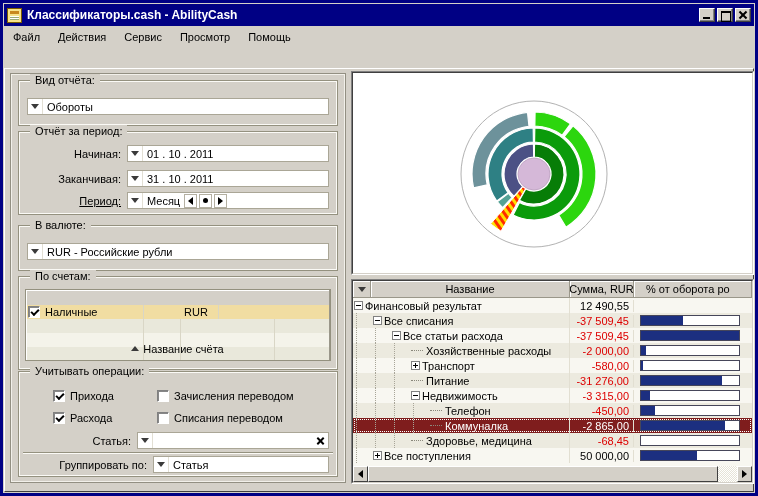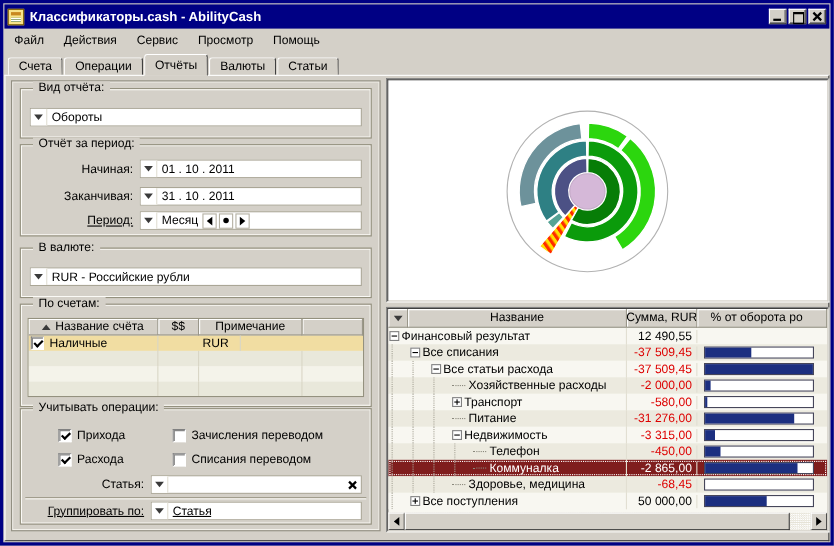--- a/index.html
+++ b/index.html
@@ -53,21 +53,21 @@
   .clearx:before, .clearx:after { content:""; position:absolute; left:2px; top:6px; width:9px; height:2px; background:#000; }
   .clearx:before { transform:rotate(45deg); } .clearx:after { transform:rotate(-45deg); }
 
   .cb { width:12px; height:12px; background:#fff; border:1px solid; border-color:#808080 #fff #fff #808080; box-shadow:inset 1px 1px 0 #404040a0; position:relative; margin-right:5px; flex:0 0 12px; }
   .cb.checked:before { content:""; position:absolute; left:2px; top:2px; width:6px; height:3px; border-left:2px solid #000; border-bottom:2px solid #000; transform:rotate(-45deg); }
   .cbitem { display:flex; align-items:center; }
   .sep { position:absolute; left:4px; right:4px; height:2px; border-top:1px solid #94917f; border-bottom:1px solid #fbfaf6; }
 
   
   .acctable { position:absolute; left:6px; right:6px; top:12px; height:72px; border:1px solid #94917f; background:#f4f3ea; overflow:hidden; }
-  .acchead { display:flex; height:15px; background:#d4d0c8; }
+  .acchead { display:flex; height:15px; background:#d4d0c8;flex-direction:column; }
   .acchead .hc { border-right:1px solid #9a978a; border-bottom:1px solid #9a978a; box-shadow:inset 1px 1px 0 #fff; display:flex; align-items:center; justify-content:center; gap:4px; white-space:nowrap; overflow:hidden; }
   .accrow { display:flex; height:14px; align-items:center; }
   .accrow .c { height:100%; border-right:1px solid #d9d6c6; display:flex; align-items:center; padding:0 2px; white-space:nowrap; overflow:hidden; }
   .hl { background:#f1dda2;gap:38px; }
   .accempty-a { background:#f4f3ea; } .accempty-b { background:#e9e8db; }
 
   
   .panel3d { position:absolute; border:1px solid; border-color:#808080 #fff #fff #808080; }
   .panel3d > .inner { position:absolute; inset:0; border:1px solid; border-color:#404040 #d4d0c8 #d4d0c8 #404040; background:#fff; overflow:hidden; }
 
@@ -107,27 +107,20 @@
     <div class="winbtn glyph-close"></div>
   </div>
 
   <div class="menubar">
       <div class="menuitem">Файл</div>
       <div class="menuitem">Действия</div>
       <div class="menuitem">Сервис</div>
       <div class="menuitem">Просмотр</div>
       <div class="menuitem">Помощь</div>
     </div>
-  <div class="tabstrip">
-      <div class="tab">Счета</div>
-      <div class="tab">Операции</div>
-      <div class="tab active">Отчёты</div>
-      <div class="tab">Валюты</div>
-      <div class="tab">Статьи</div>
-    </div>
 
   <div class="page">
 
     <div class="leftpanel">
 
       <div class="grp" style="top:6px; height:46px;">
         <span class="glabel">Вид отчёта:</span>
         <div class="frow" style="top:17px;">
           <div class="combo">
             <span class="ddbtn">
@@ -268,21 +261,21 @@
           <span class="flabel" style="width:110px;">Статья:</span>
           <div class="combo">
             <span class="ddbtn">
                 <span class="tri-down"></span>
               </span>
             <span class="cval"></span>
             <span class="clearx"></span>
           </div>
         </div>
         <div class="sep" style="top:80px;"></div>
-        <div class="frow" style="top:84px; left:4px;text-decoration:underline;">
+        <div class="frow" style="top:84px; left:20px;">
           <span class="flabel" style="width:114px;">Группировать по:</span>
           <div class="combo">
             <span class="ddbtn">
                 <span class="tri-down"></span>
               </span>
             <span class="cval">Статья</span>
           </div>
         </div>
       </div>
     </div>

